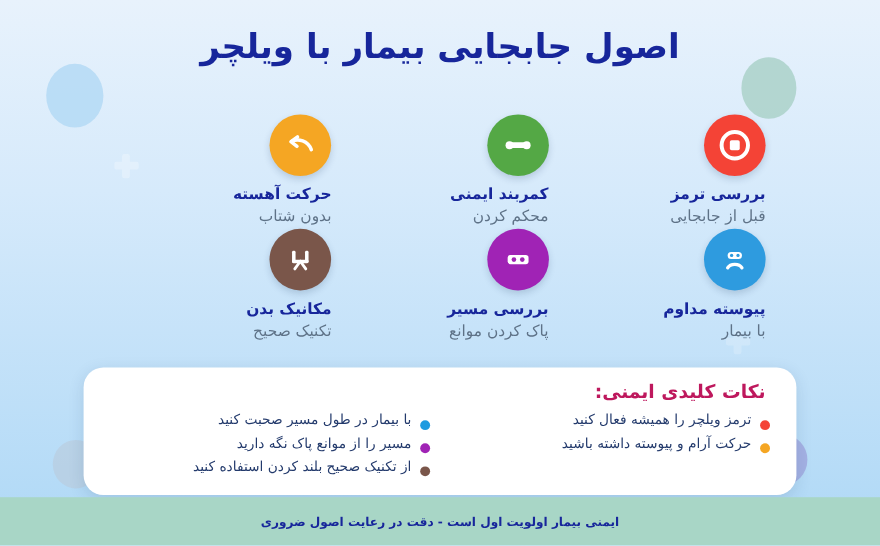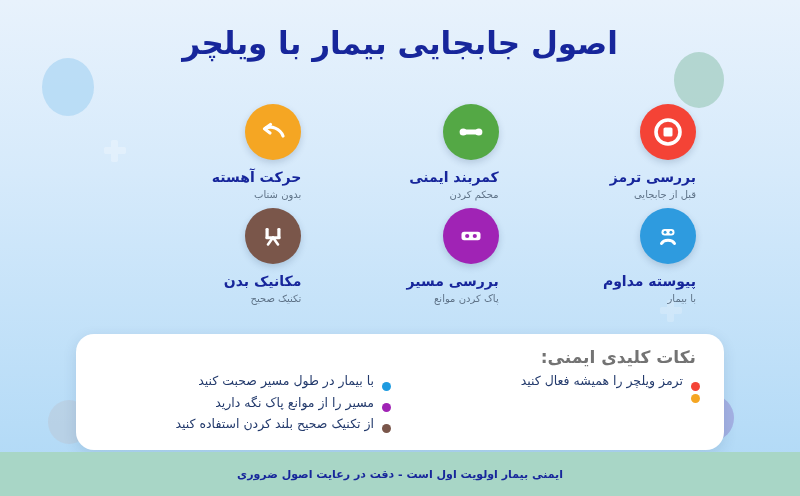--- a/index.html
+++ b/index.html
@@ -100,41 +100,41 @@
     color: #17269b;
     font-size: 14px;
     font-weight: 700;
     line-height: 1.2;
     text-align: center;
     white-space: nowrap;
   }
   .cell-sub {
     margin-top: 3px;
     color: #5e7287;
-    font-size: 10px;
+    font-size: 14px;
     font-weight: 400;
     line-height: 1.2;
     text-align: center;
     white-space: nowrap;
   }
 
   
   .tips-card {
     position: absolute;
     left: 76px;
     right: 76px;
     top: 334px;
     height: 116px;
     background: #ffffff;
     border-radius: 18px;
     box-shadow: 0 4px 14px rgba(30,60,100,.13);
     padding: 13px 24px 10px 24px;
   }
   .tips-heading {
-    color: #737373;
+    color: #be185d;
     font-size: 17px;
     font-weight: 700;
     line-height: 1.2;
     margin-bottom: 5px;
     padding-right: 4px;
   }
   .tips-columns {
     display: flex;
     flex-direction: row;
     justify-content: space-between;
@@ -279,20 +279,21 @@
   <div class="tips-heading">نکات کلیدی ایمنی:</div>
   <div class="tips-columns">
 
     <div class="tips-col">
       <div class="tip-row">
         <span class="tip-dot" style="background:#f44336"></span>
         <span class="tip-text">ترمز ویلچر را همیشه فعال کنید</span>
       </div>
       <div class="tip-row">
         <span class="tip-dot" style="background:#f5a623"></span>
+        <span class="tip-text">حرکت آرام و پیوسته داشته باشید</span>
       </div>
     </div>
 
     <div class="tips-col">
       <div class="tip-row">
         <span class="tip-dot" style="background:#1e9be0"></span>
         <span class="tip-text">با بیمار در طول مسیر صحبت کنید</span>
       </div>
       <div class="tip-row">
         <span class="tip-dot" style="background:#a023b5"></span>

